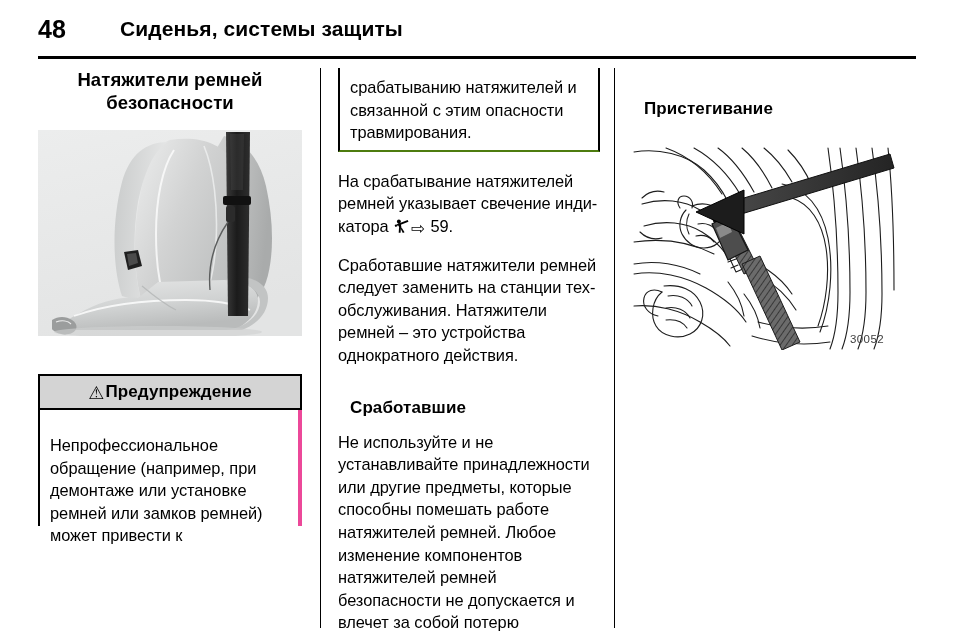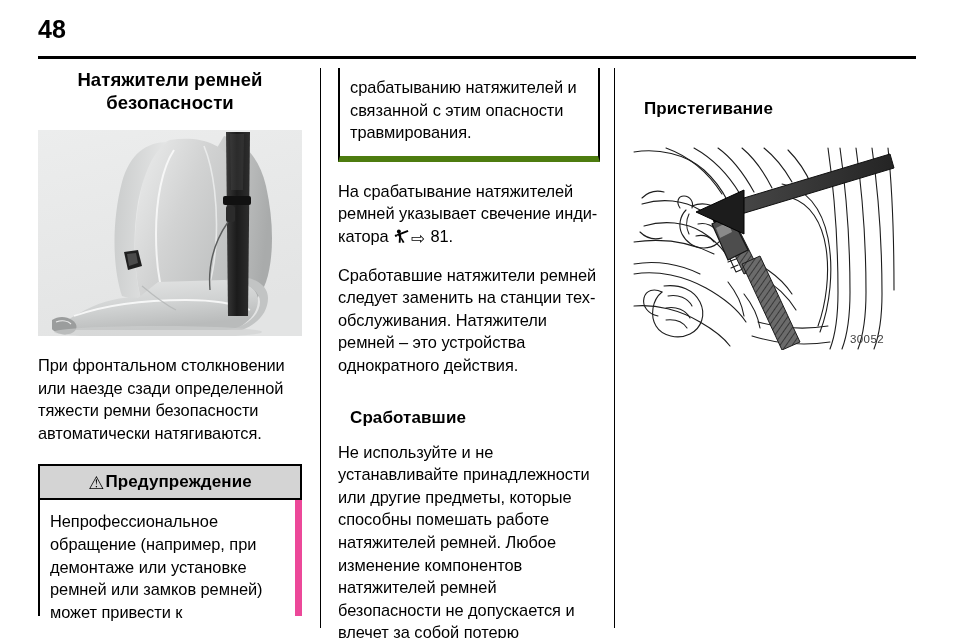--- a/index.html
+++ b/index.html
@@ -142,50 +142,51 @@
   .warn-head .tri {
     display: inline-block;
     font-size: 18px;
     line-height: 18px;
     font-weight: normal;
     transform: translateY(1px);
   }
   .warn-body {
     box-sizing: border-box;
     border-left: 2px solid #000;
-    border-right: 7px solid #ec4899;
+    border-right: 4px solid #ec4899;
     border-bottom: none;
-    padding: 10px 8px 10px 10px;
+    padding: 24px 8px 10px 10px;
     height: 116px;
   }
 
   
   .notice-cont {
     box-sizing: border-box;
     border-left: 2px solid #000;
     border-right: 2px solid #000;
-    border-bottom: 6px solid #4d7c0f;
+    border-bottom: 2px solid #4d7c0f;
     border-top: none;
-    padding: 8px 8px 12px 10px;
+    padding: 8px 8px 6px 10px;
   }
 
   
   .icon-inline {
     display: inline-block;
     vertical-align: -2px;
     margin: 0 1px;
   }
 </style>
 </head>
 <body>
 
 <div class="page">
 
   <div class="page-header">
     <div class="page-number">48</div>
+    <div class="header-title">Сиденья, системы защиты</div>
   </div>
   <div class="header-rule"></div>
 
   <div class="col-rule r1"></div>
   <div class="col-rule r2"></div>
 
   <div class="col c1">
 
     <h2 class="sect-title">Натяжители ремней безопасности</h2>
 
@@ -258,21 +259,20 @@
 
         <path d="M14 190 C20 186 28 186 34 190 C40 194 40 200 34 203 C27 206 18 204 14 199 Z" fill="#9b9d9d"></path>
         <path d="M18 192 C24 190 30 191 33 194" fill="none" stroke="#ffffff" stroke-width="1.2" opacity="0.8"></path>
 
         <ellipse cx="120" cy="202" rx="104" ry="6" fill="#cfd0d0" opacity="0.6"></ellipse>
       </svg>
     </div>
 
     <div class="gap-18"></div>
 
-    <p class="body">При фронтальном столкновении или наезде сзади определенной тяжести ремни безопасности автоматически натягиваются.</p>
 
     <div class="gap-20"></div>
 
     <div class="warn-head">
       <span class="tri">⚠</span>
       <span>Предупреждение</span>
     </div>
     <div class="warn-body">
       <p class="body">Непрофессиональное обращение (например, при демонтаже или установке ремней или замков ремней) может привести к</p>
     </div>
@@ -287,21 +287,21 @@
 
     <div class="gap-18"></div>
 
     <p class="body"><span>На срабатывание натяжителей ремней указывает свечение инди-катора </span><span class="icon-inline"><svg width="15" height="15" viewBox="0 0 16 16" xmlns="http://www.w3.org/2000/svg" aria-hidden="true">
             <circle cx="5.2" cy="2.6" r="2.1" fill="#000"></circle>
             <path d="M4.2 4.8 L7.2 4.8 L8.0 9.6 L5.6 9.6 Z" fill="#000"></path>
             <path d="M5.4 9.3 L7.4 9.3 L7.0 14.6 L5.0 14.6 Z" fill="#000"></path>
             <path d="M6.6 9.3 L8.6 9.8 L11.2 14.2 L9.4 15.0 Z" fill="#000"></path>
             <path d="M3.0 5.6 L14.6 1.0 L15.4 2.8 L3.8 7.4 Z" fill="#000"></path>
             <rect x="1.0" y="6.0" width="2.2" height="2.2" fill="#000" transform="rotate(-22 2.1 7.1)"></rect>
-          </svg></span><span class="icon-inline">⇨</span> <span>81.</span></p>
+          </svg></span><span class="icon-inline">⇨</span> <span>59.</span></p>
 
     <div class="gap-14"></div>
 
     <p class="body">Сработавшие натяжители ремней следует заменить на станции тех-обслуживания. Натяжители ремней – это устройства однократного действия.</p>
 
     <div class="gap-18"></div>
 
     <h3 class="sub-title">Сработавшие</h3>
     <p class="body">Не используйте и не устанавливайте принадлежности или другие предметы, которые способны помешать работе натяжителей ремней. Любое изменение компонентов натяжителей ремней безопасности не допускается и влечет за собой потерю разрешения на эксплуатацию автомобиля.</p>
 

